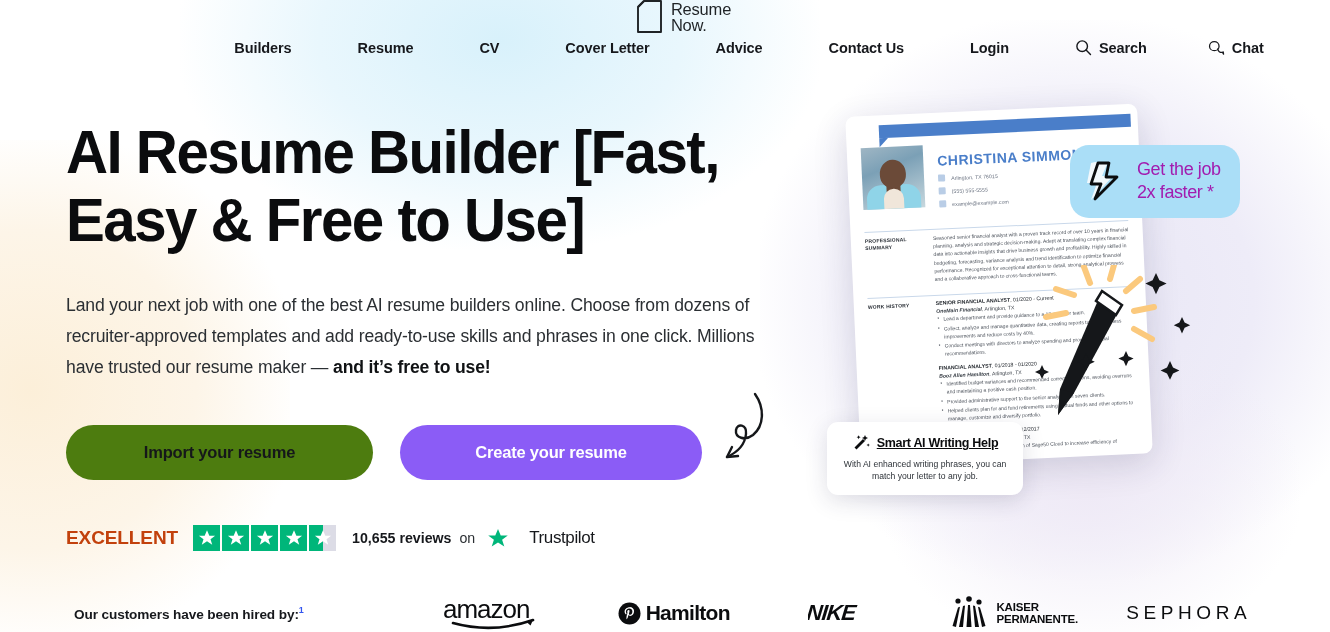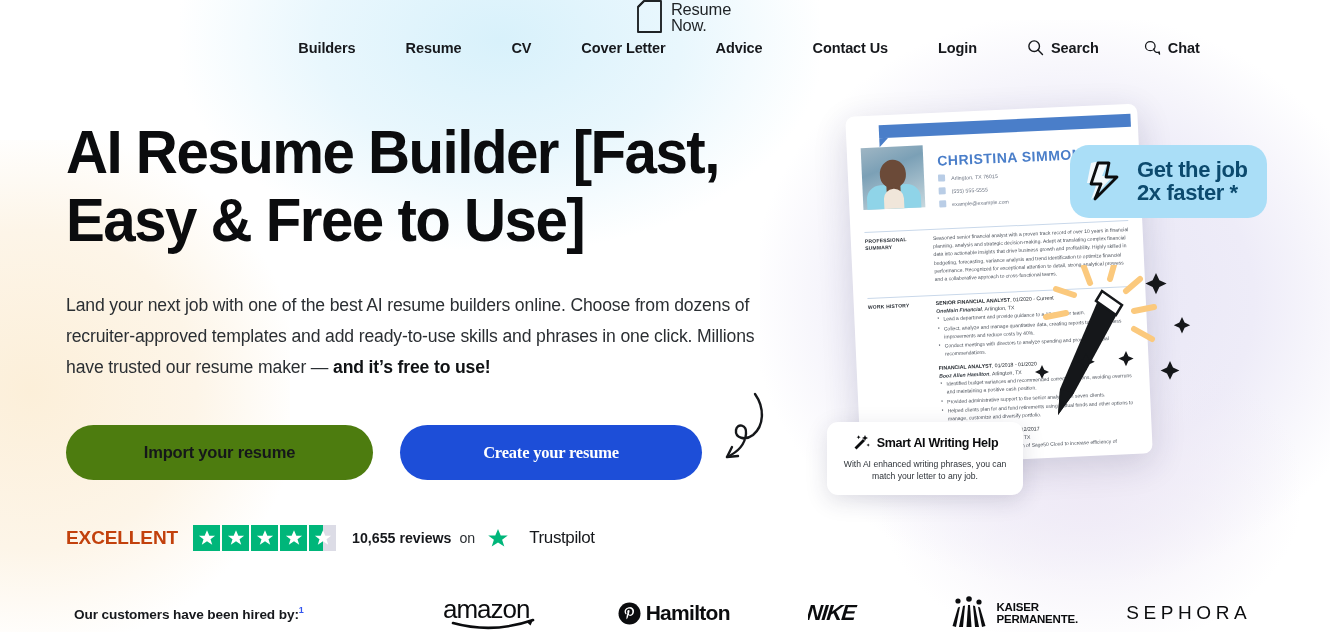--- a/index.html
+++ b/index.html
@@ -42,21 +42,21 @@
     padding: 0 28px 0 66px;
     flex-direction: column;
   }
   .logo { display: flex; align-items: center; gap: 9px; cursor: pointer; }
   .logo-mark { width: 25px; height: 33px; flex: 0 0 auto; }
   .logo-text {
     font-size: 16.5px; line-height: 16px; font-weight: 500;
     color: #1f2326; letter-spacing: -0.2px;
   }
   .nav {
-    display: flex; align-items: center; gap: 0;
+    display: flex; align-items: center; gap: 16px;
     margin-left: 125px;
   }
   .nav-item {
     font-size: 14.5px; font-weight: 700; color: #16181c;
     padding: 6px 25px; cursor: pointer; white-space: nowrap;
     letter-spacing: -0.1px;
   }
   .nav-item.icon-item { display: flex; align-items: center; gap: 7px; padding-right: 20px; }
   .nav-icon { width: 17px; height: 17px; flex: 0 0 auto; display: block; }
 
@@ -77,21 +77,21 @@
   p.subhead b { font-weight: 700; color: #101214; }
 
   .cta-row { display: flex; gap: 27px; margin-top: 42px; position: relative; }
   .btn {
     border: none; border-radius: 40px; cursor: pointer;
     font-size: 16.5px; font-weight: 700; letter-spacing: -0.2px;
     height: 55px; display: flex; align-items: center; justify-content: center;
     font-family: "Liberation Sans", sans-serif;
   }
   .btn-import { width: 307px; background: #4d7c0f; color: #15171a; }
-  .btn-create { width: 302px; background: #1d4ed8; color: #ffffff; font-family: Liberation Serif, serif; }
+  .btn-create { width: 302px; background: #8b5cf6; color: #ffffff; }
   .curly-arrow { position: absolute; left: 645px; top: -35px; width: 70px; height: 80px; }
 
   
   .trust {
     display: flex; align-items: center; gap: 0;
     margin-top: 45px;
   }
   .trust-excellent { font-size: 19px; font-weight: 700; color: #c2410c; letter-spacing: -0.1px; }
   .stars { display: flex; gap: 2px; margin-left: 15px; }
   .star-box { width: 27px; height: 26px; background: #00b67a; display: flex; align-items: center; justify-content: center; }
@@ -164,33 +164,33 @@
   .r-bul:before { content: "•"; position: absolute; left: 1px; top: -1px; }
 
   
   .badge-job {
     position: absolute; left: 265px; top: 75px;
     background: #aadef7; border-radius: 19px;
     padding: 13px 19px 14px 17px;
     display: flex; align-items: center; gap: 12px;
     z-index: 9;
   }
-  .badge-job-text { font-size: 22px; font-weight: 700; color: #0c4a6e; line-height: 23px; letter-spacing: -0.4px; white-space: nowrap; }
+  .badge-job-text { font-size: 18px; font-weight: 400; color: #a21caf; line-height: 23px; letter-spacing: -0.4px; white-space: nowrap; }
 
   
   .card-ai {
     position: absolute; left: 22px; top: 352px;
     width: 196px;
     background: #ffffff; border-radius: 11px;
     box-shadow: 0 6px 22px rgba(40,40,80,0.15);
     padding: 12px 13px 13px;
     z-index: 9;
   }
   .card-ai-head { display: flex; align-items: center; gap: 7px; justify-content: center; }
-  .card-ai-title { font-size: 12.5px; font-weight: 700; color: #0b0c0e; letter-spacing: -0.3px; }
+  .card-ai-title { font-size: 12.5px; font-weight: 700; color: #0b0c0e; letter-spacing: -0.3px; text-decoration: underline; }
   .card-ai-body { font-size: 8.6px; line-height: 12px; color: #2d3238; text-align: center; margin-top: 6px; }
 
   .wand-art { position: absolute; left: 225px; top: 195px; width: 170px; height: 190px; z-index: 8; }
 </style>
 </head>
 <body>
 
 <div class="page">
 
   <div class="bg-glow glow-cyan"></div>

